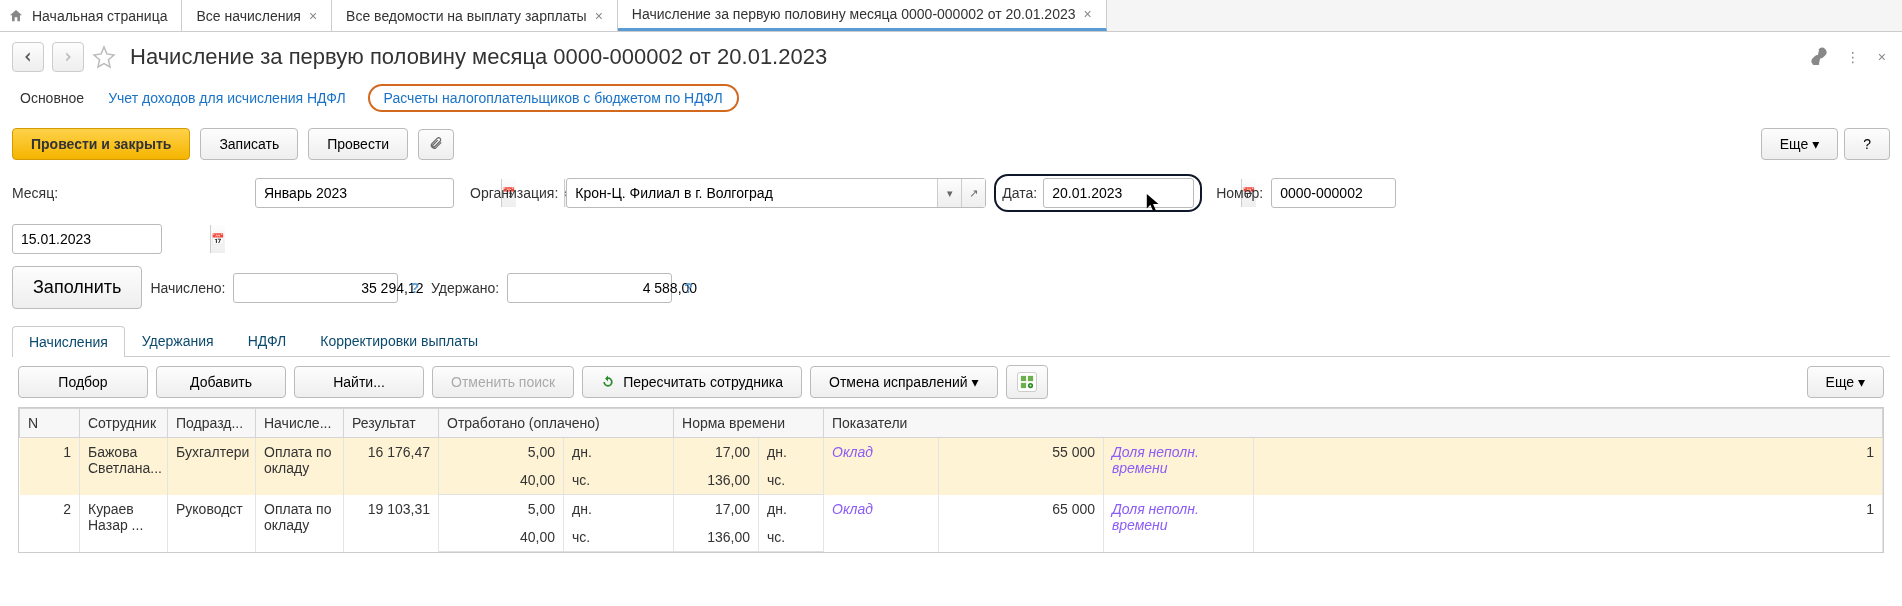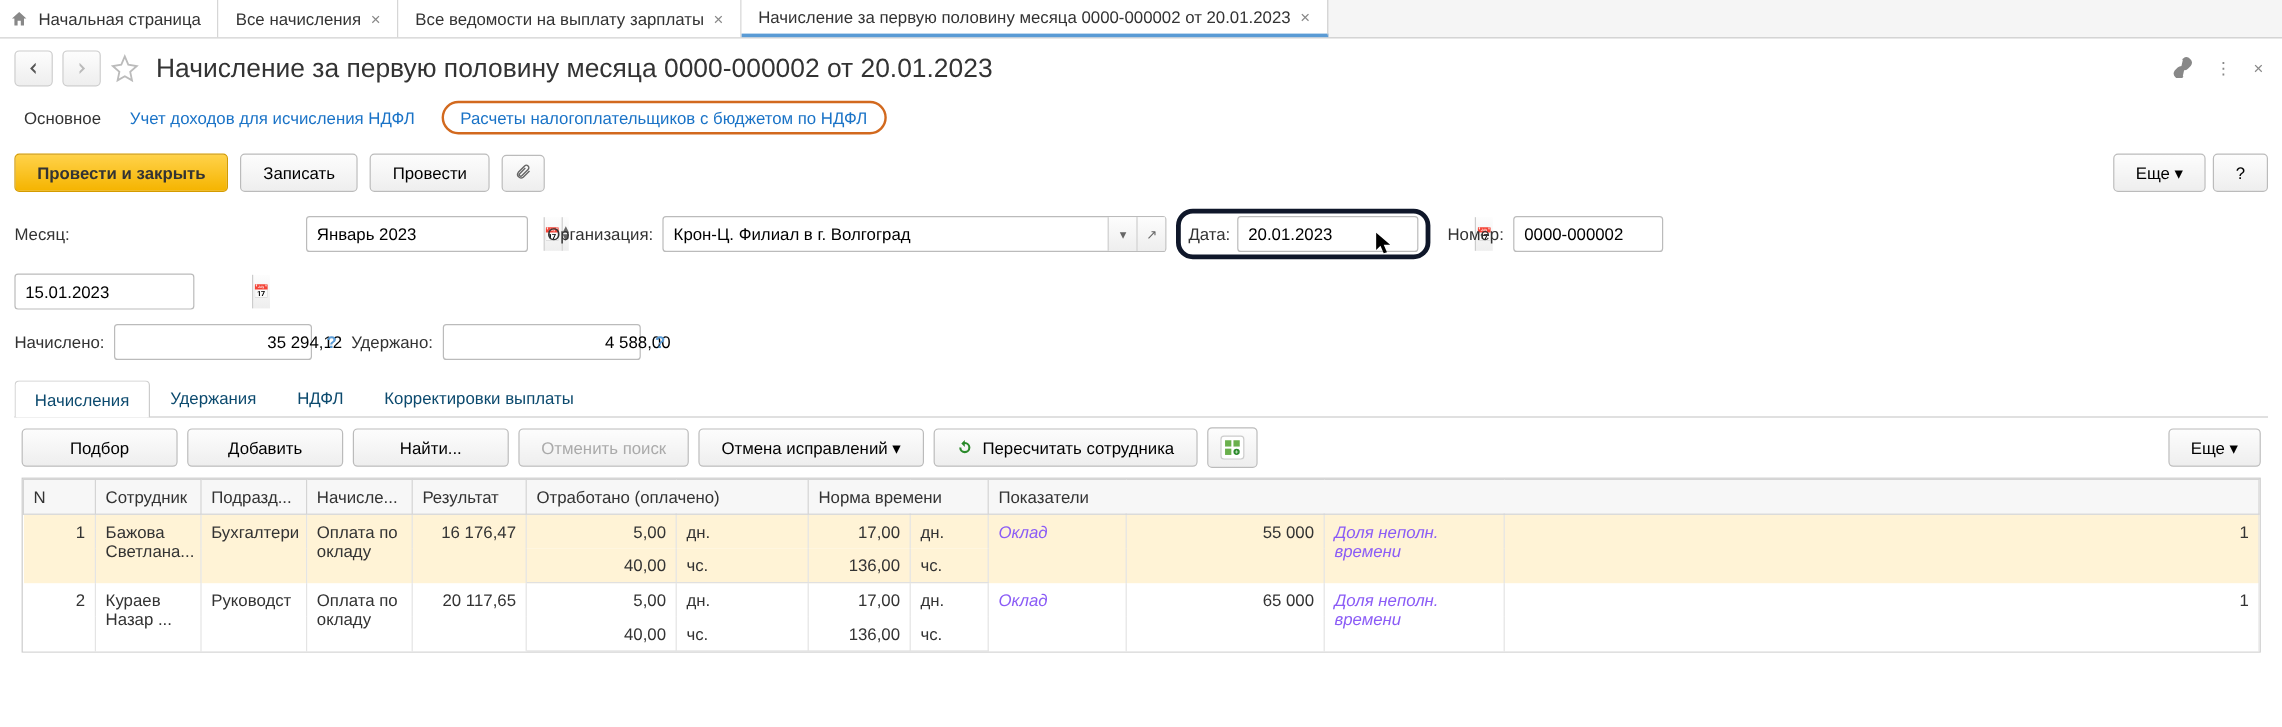--- a/index.html
+++ b/index.html
@@ -29,28 +29,28 @@
 .btn { border: 1px solid #bbb; background: linear-gradient(#fdfdfd,#eee); border-radius: 4px; padding: 7px 18px; cursor: pointer; font-size: 14px; }
 .btn.primary { background: linear-gradient(#ffd24a,#f5b400); border-color: #d49b00; color: #333; font-weight: bold; }
 .btn.icon-only { padding: 6px 10px; }
 .cmd-right { margin-left: auto; display: flex; gap: 6px; }
 
 .form-row { display: flex; align-items: center; padding: 4px 12px 8px; gap: 8px; }
 .label { color: #333; font-size: 14px; }
 .field-wrap { display: flex; align-items: stretch; border: 1px solid #bbb; border-radius: 3px; background: #fff; height: 30px; }
 .field-wrap input { border: none; padding: 0 8px; font-size: 14px; outline: none; flex: 1; background: transparent; }
 .field-btn { width: 24px; border-left: 1px solid #ccc; display: flex; align-items: center; justify-content: center; cursor: pointer; color: #666; font-size: 11px; background: linear-gradient(#fdfdfd,#eee); }
-.field-wrap.month { width: 185px; }
+.field-wrap.month { width: 199px; gap: 48px; }
 .field-wrap.org { width: 420px; }
 .field-wrap.date { width: 151px; }
 .field-wrap.number { width: 125px; }
 .field-wrap.small-date { width: 150px; }
 .field-wrap.sum { width: 165px; }
 .field-wrap.sum input { text-align: right; padding-right: 10px; }
-.date-highlight { border: 4px solid #0f172a; border-radius: 14px; padding: 2px 6px; display: flex; align-items: center; gap: 6px; }
+.date-highlight { border: 2px solid #0f172a; border-radius: 14px; padding: 2px 6px; display: flex; align-items: center; gap: 6px; }
 .help-q { color: #5a9bd5; font-weight: bold; cursor: pointer; padding: 0 4px; }
 
 .btn.big { padding: 10px 20px; font-size: 18px; }
 
 .inner-tabs { display: flex; border-bottom: 1px solid #ccc; margin: 8px 12px 0; }
 .inner-tab { padding: 7px 16px; border: 1px solid transparent; border-bottom: none; cursor: pointer; font-size: 14px; color: #0c4a6e; border-radius: 4px 4px 0 0; }
 .inner-tab.active { border-color: #ccc; background: #fff; position: relative; top: 1px; }
 
 .grid-toolbar { display: flex; align-items: center; padding: 8px 18px; gap: 8px; }
 .btn.disabled { color: #aaa; }
@@ -183,20 +183,21 @@
 </div>
 
 <div class="form-row">
   <div class="field-wrap small-date">
     <input value="15.01.2023" style="">
     <div class="field-btn">📅</div>
   </div>
 </div>
 
 <div class="form-row">
+  <button class="btn big">Заполнить</button>
   <span class="label" style="">Начислено:</span>
   <div class="field-wrap sum">
     <input readonly="" value="35 294,12" style="">
   </div>
   <span class="help-q">?</span>
   <span class="label">Удержано:</span>
   <div class="field-wrap sum">
     <input readonly="" value="4 588,00" style="">
   </div>
   <span class="help-q">?</span>
@@ -207,27 +208,27 @@
   <div class="inner-tab">Удержания</div>
   <div class="inner-tab">НДФЛ</div>
   <div class="inner-tab">Корректировки выплаты</div>
 </div>
 
 <div class="grid-toolbar">
   <button class="btn">Подбор</button>
   <button class="btn">Добавить</button>
   <button class="btn">Найти...</button>
   <button class="btn disabled">Отменить поиск</button>
-  <button class="btn"><span>Отмена исправлений</span> <span>▾</span></button>
   <button class="btn icon-left">
     <svg class="refresh-ico" viewBox="0 0 24 24">
         <path fill="#2a8a2a" d="M12 4V1L7 6l5 5V7a5 5 0 11-5 5H4a8 8 0 108-8z"></path>
       </svg>
     <span>Пересчитать сотрудника</span>
   </button>
+  <button class="btn"><span>Отмена исправлений</span> <span>▾</span></button>
   <button class="btn icon-only" style="min-width:auto">
     <span class="green-grid-ico">
         <svg width="16" height="16" viewBox="0 0 16 16">
           <rect x="1" y="1" width="6" height="6" fill="#6ab04c"></rect>
           <rect x="9" y="1" width="6" height="6" fill="#6ab04c"></rect>
           <rect x="1" y="9" width="6" height="6" fill="#6ab04c"></rect>
           <circle cx="12" cy="12" r="3" fill="#2a8a2a"></circle>
           <text x="12" y="14" text-anchor="middle" fill="#fff" font-size="6">+</text>
         </svg>
       </span>
@@ -286,21 +287,21 @@
           <td class="num">40,00</td>
           <td>чс.</td>
           <td class="num">136,00</td>
           <td>чс.</td>
         </tr>
         <tr class="">
           <td class="num" rowspan="2">2</td>
           <td rowspan="2">Кураев Назар ...</td>
           <td rowspan="2">Руководст</td>
           <td rowspan="2">Оплата по окладу</td>
-          <td class="num" rowspan="2">20 117,65</td>
+          <td class="num" rowspan="2">19 103,31</td>
           <td class="num">5,00</td>
           <td>дн.</td>
           <td class="num">17,00</td>
           <td>дн.</td>
           <td class="ital" rowspan="2">Оклад</td>
           <td class="num" rowspan="2">65 000</td>
           <td class="ital" rowspan="2">Доля неполн. времени</td>
           <td class="num" rowspan="2">1</td>
         </tr>
         <tr class="sep">

